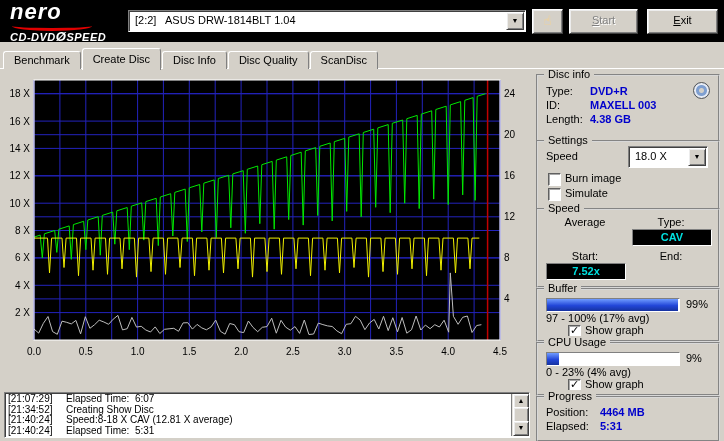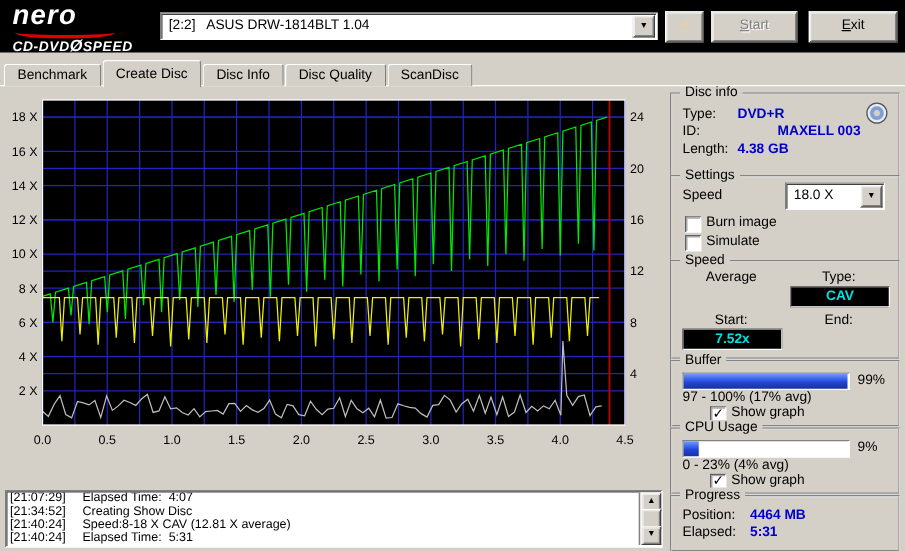--- a/index.html
+++ b/index.html
@@ -145,39 +145,39 @@
       <text x="239.1" y="281" text-anchor="middle" font-size="10" fill="#000000">2.0</text>
       <text x="290.9" y="281" text-anchor="middle" font-size="10" fill="#000000">2.5</text>
       <text x="342.7" y="281" text-anchor="middle" font-size="10" fill="#000000">3.0</text>
       <text x="394.4" y="281" text-anchor="middle" font-size="10" fill="#000000">3.5</text>
       <text x="446.2" y="281" text-anchor="middle" font-size="10" fill="#000000">4.0</text>
       <text x="498.0" y="281" text-anchor="middle" font-size="10" fill="#000000">4.5</text>
     </svg></div>
 
 <div class="abs log sunken2" style="left:4px;top:392px;width:524px;height:44px;">
   <div style="position:absolute;left:3px;top:1px;right:19px;bottom:1px;overflow:hidden;">
-    <div class="logline"><span class="logtime">[21:07:29]</span><span>Elapsed Time:  4:07</span></div>
+    <div class="logline"><span class="logtime">[21:07:29]</span><span>Elapsed Time:  6:07</span></div>
     <div class="logline"><span class="logtime">[21:34:52]</span><span>Creating Show Disc</span></div>
     <div class="logline"><span class="logtime">[21:40:24]</span><span>Speed:8-18 X CAV (12.81 X average)</span></div>
     <div class="logline"><span class="logtime">[21:40:24]</span><span>Elapsed Time:  5:31</span></div>
   </div>
   <div class="sb">
     <div class="sbbtn btn" style="top:0;"><span>▲</span></div>
     <div class="sbthumb btn"></div>
     <div class="sbbtn btn" style="bottom:0;"><span>▼</span></div>
   </div>
 </div>
 
 <div class="abs group" style="left:536px;top:74px;width:180px;height:64px;">
   <span class="gtitle">Disc info</span>
   <span class="disc" style="right:8px;top:6px;"></span>
   <span class="lbl" style="left:8px;top:9px;">Type:</span>
   <span class="val" style="left:52px;top:9px;">DVD+R</span>
   <span class="lbl" style="left:8px;top:23px;">ID:</span>
-  <span class="val" style="left:52px;top:23px;margin-left:32px;">MAXELL 003</span>
+  <span class="val" style="left:52px;top:23px;">MAXELL 003</span>
   <span class="lbl" style="left:8px;top:37px;">Length:</span>
   <span class="val" style="left:52px;top:37px;">4.38 GB</span>
 </div>
 
 <div class="abs group" style="left:536px;top:140px;width:180px;height:66px;">
   <span class="gtitle">Settings</span>
   <span class="lbl" style="left:8px;top:8px;">Speed</span>
   <div class="abs combo" style="left:90px;top:4px;width:78px;height:20px;">
     <span class="combo-text">18.0 X</span>
     <span class="combo-arrow btn">▼</span>

